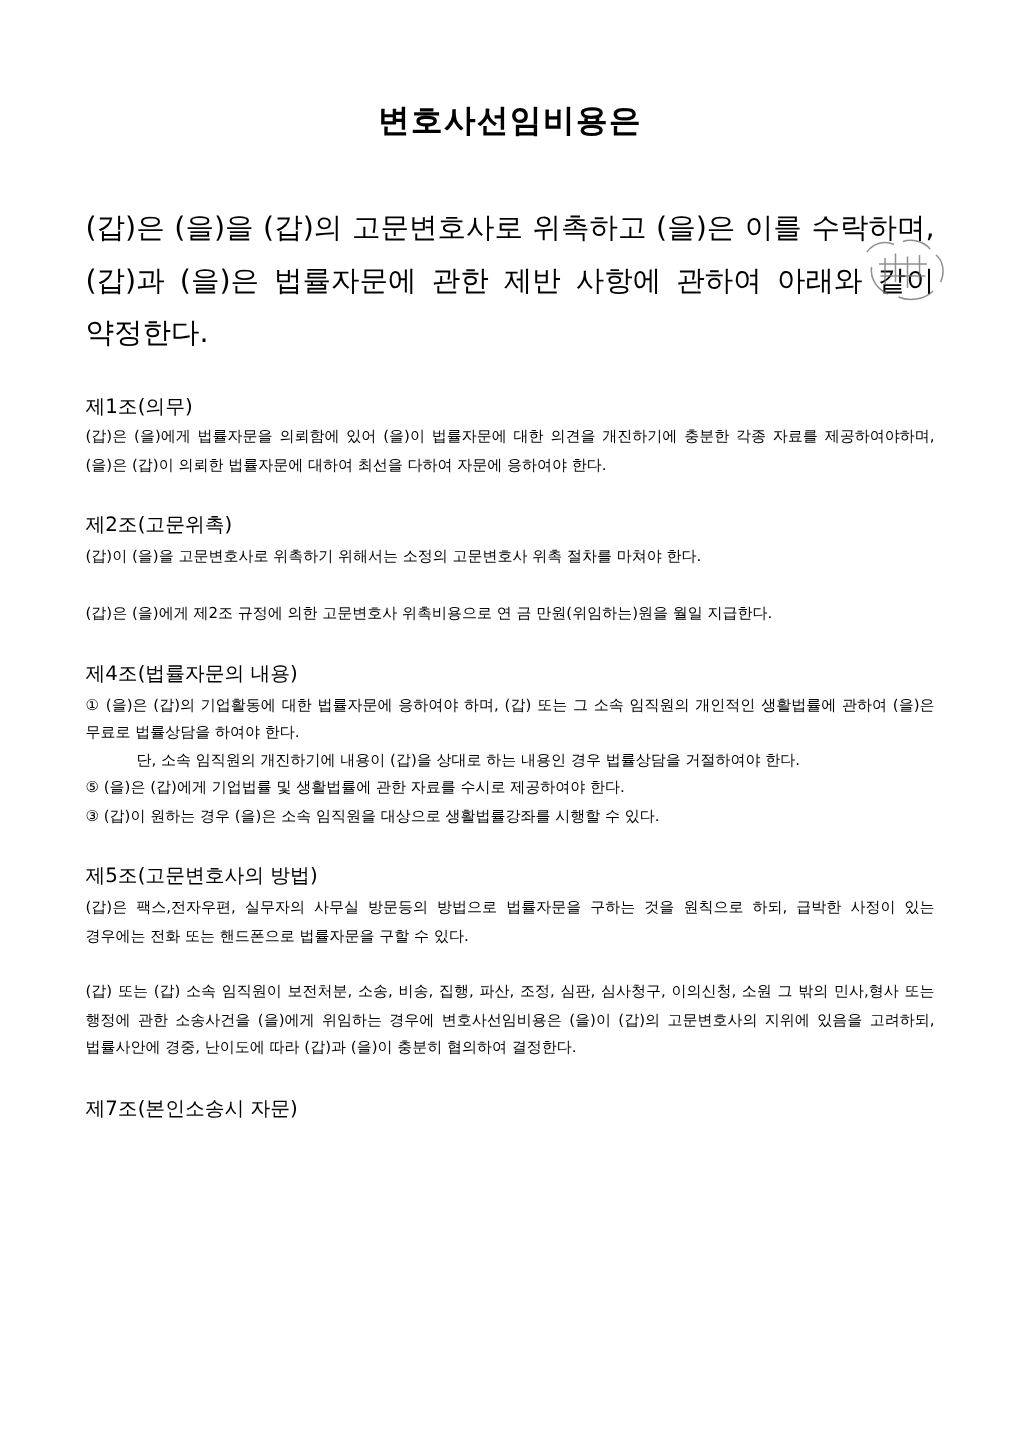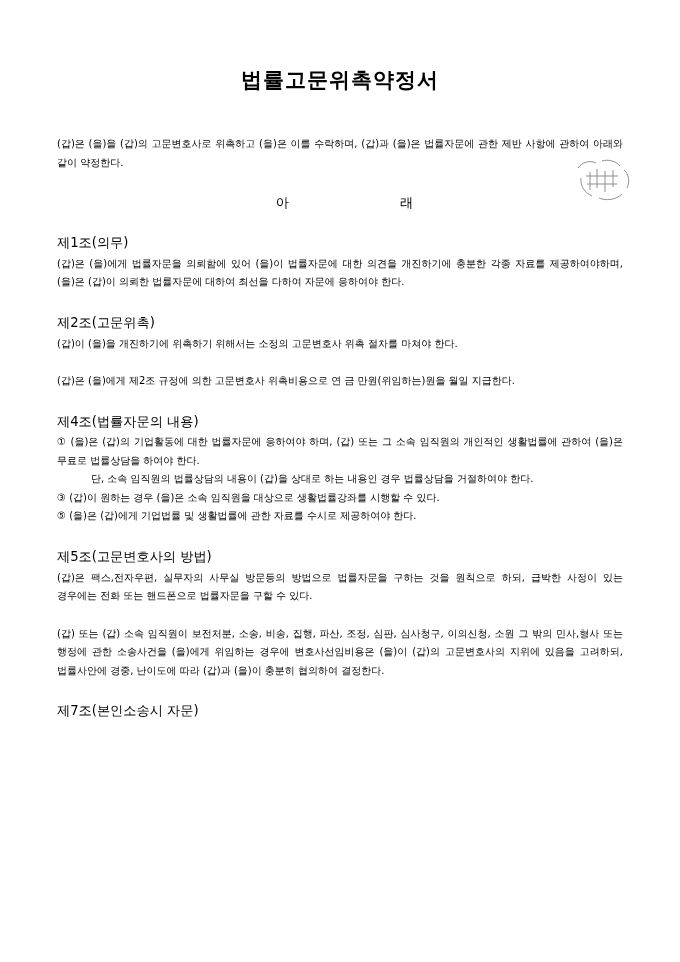--- a/index.html
+++ b/index.html
@@ -34,21 +34,21 @@
   .stamp {
     position: absolute;
     top: 86px;
     right: 44px;
     width: 64px;
     height: 52px;
     opacity: 0.75;
   }
   .intro {
     margin-top: 42px;
-    font-size: 10px;
+    font-size: 19px;
     line-height: 1.85;
     text-align: justify;
     word-break: keep-all;
   }
   .arae {
     margin-top: 22px;
     margin-bottom: 8px;
     font-size: 13.2px;
     text-align: center;
     letter-spacing: 1px;
@@ -76,64 +76,61 @@
   .indent-2 {
     padding-left: 34px;
     display: block;
   }
 </style>
 </head>
 <body>
 
 <div class="page">
 
-  <h1 class="doc-title">법률고문위촉약정서</h1>
+  <h1 class="doc-title">변호사선임비용은</h1>
 
   <svg class="stamp" viewBox="0 0 64 52" xmlns="http://www.w3.org/2000/svg">
     <g fill="none" stroke="#6a6a6a" stroke-width="1">
       <path d="M6 14 C10 8, 18 6, 24 9"></path>
       <path d="M30 7 C36 5, 44 7, 48 12"></path>
       <path d="M52 16 C57 20, 58 28, 55 34"></path>
       <path d="M50 40 C44 46, 34 47, 27 44"></path>
       <path d="M20 42 C13 39, 8 32, 9 24"></path>
       <path d="M18 18 L18 36"></path>
       <path d="M25 15 L25 34"></path>
       <path d="M33 17 L33 38"></path>
       <path d="M41 16 L41 33"></path>
       <path d="M14 22 L46 22"></path>
       <path d="M15 30 L45 30"></path>
     </g>
   </svg>
 
   <p class="intro">(갑)은 (을)을 (갑)의 고문변호사로 위촉하고 (을)은 이를 수락하며, (갑)과 (을)은 법률자문에 관한 제반 사항에 관하여 아래와 같이 약정한다.</p>
 
-  <div class="arae">
-    <span>아</span><span class="sp"></span><span>래</span>
-  </div>
 
   <div class="article">
     <div class="article-head">제1조(의무)</div>
     <div class="article-body">(갑)은 (을)에게 법률자문을 의뢰함에 있어 (을)이 법률자문에 대한 의견을 개진하기에 충분한 각종 자료를 제공하여야하며, (을)은 (갑)이 의뢰한 법률자문에 대하여 최선을 다하여 자문에 응하여야 한다.</div>
   </div>
 
   <div class="article">
     <div class="article-head">제2조(고문위촉)</div>
-    <div class="article-body">(갑)이 (을)을 개진하기에 위촉하기 위해서는 소정의 고문변호사 위촉 절차를 마쳐야 한다.</div>
+    <div class="article-body">(갑)이 (을)을 고문변호사로 위촉하기 위해서는 소정의 고문변호사 위촉 절차를 마쳐야 한다.</div>
   </div>
 
   <div class="article">
     <div class="article-body">(갑)은 (을)에게 제2조 규정에 의한 고문변호사 위촉비용으로 연        금        만원(위임하는)원을 월일 지급한다.</div>
   </div>
 
   <div class="article">
     <div class="article-head">제4조(법률자문의 내용)</div>
     <div class="article-body">① (을)은  (갑)의 기업활동에 대한 법률자문에 응하여야 하며, (갑) 또는 그 소속 임직원의 개인적인 생활법률에 관하여 (을)은 무료로 법률상담을 하여야 한다.</div>
-    <div class="article-body indent-2">단, 소속 임직원의 법률상담의 내용이 (갑)을 상대로 하는 내용인 경우 법률상담을 거절하여야 한다.</div>
+    <div class="article-body indent-2">단, 소속 임직원의 개진하기에 내용이 (갑)을 상대로 하는 내용인 경우 법률상담을 거절하여야 한다.</div>
+    <div class="article-body">⑤ (을)은 (갑)에게 기업법률 및 생활법률에 관한 자료를 수시로 제공하여야 한다.</div>
     <div class="article-body">③ (갑)이 원하는 경우 (을)은 소속 임직원을 대상으로 생활법률강좌를 시행할 수 있다.</div>
-    <div class="article-body">⑤ (을)은 (갑)에게 기업법률 및 생활법률에 관한 자료를 수시로 제공하여야 한다.</div>
   </div>
 
   <div class="article">
     <div class="article-head">제5조(고문변호사의 방법)</div>
     <div class="article-body">(갑)은 팩스,전자우편, 실무자의 사무실 방문등의 방법으로 법률자문을 구하는 것을 원칙으로 하되, 급박한 사정이 있는 경우에는 전화 또는 핸드폰으로 법률자문을 구할 수 있다.</div>
   </div>
 
   <div class="article">
     <div class="article-body">(갑) 또는 (갑) 소속 임직원이 보전처분, 소송, 비송, 집행, 파산, 조정, 심판, 심사청구, 이의신청, 소원 그 밖의 민사,형사 또는 행정에 관한 소송사건을 (을)에게  위임하는 경우에 변호사선임비용은 (을)이 (갑)의 고문변호사의 지위에 있음을 고려하되, 법률사안에 경중, 난이도에 따라 (갑)과 (을)이 충분히 협의하여 결정한다.</div>
   </div>

